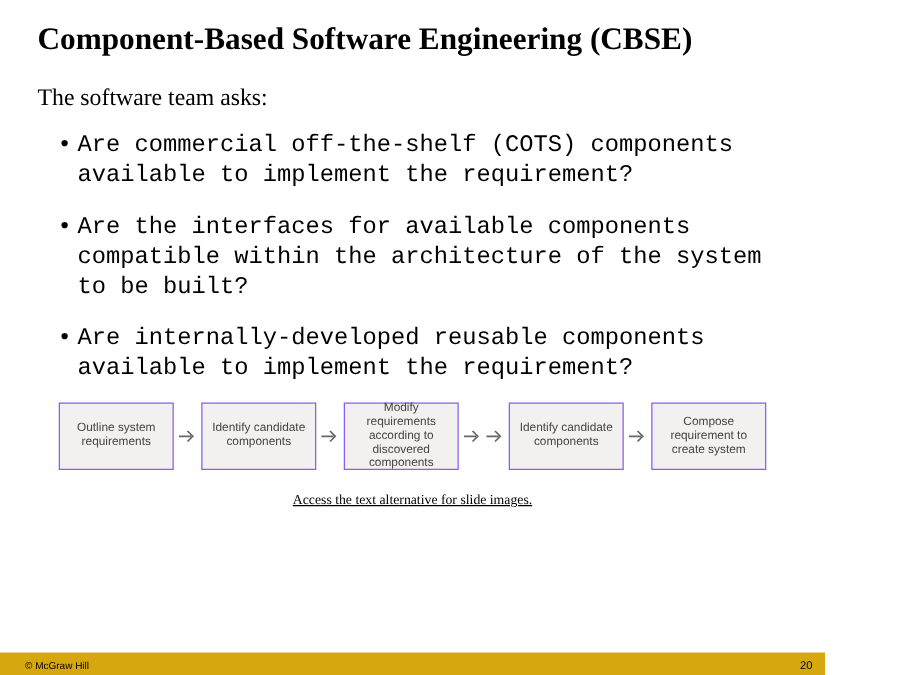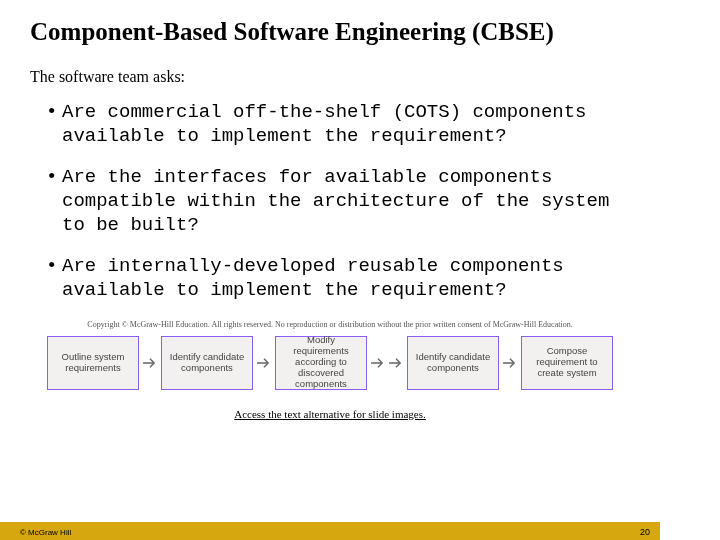--- a/index.html
+++ b/index.html
@@ -1,19 +1,19 @@
 <!DOCTYPE html>
 <html><head>
 <meta charset="utf-8">
 <style>
   * { box-sizing: border-box; margin: 0; padding: 0; }
   html, body { width: 720px; height: 540px; font-family: "Times New Roman", Times, serif; background: #fff; color: #000; }
   .slide { width: 660px; height: 540px; position: relative; padding: 18px 30px 0 30px; }
   .title { font-size: 25px; font-weight: bold; margin-bottom: 22px; }
-  .intro { font-size: 16px; margin-bottom: 14px; }
+  .intro { font-size: 19px; margin-bottom: 14px; }
   ul.bullets { list-style: none; padding-left: 16px; font-family: Liberation Mono, monospace; }
   ul.bullets li { font-size: 19px; line-height: 1.28; margin-bottom: 16px; position: relative; padding-left: 16px; }
   ul.bullets li::before { content: "•"; position: absolute; left: 0; top: 0; }
   .copyright-note { font-size: 8px; text-align: center; color: #555; margin-top: 18px; margin-bottom: 6px; line-height: 1.2; }
   .flow { display: flex; align-items: center; justify-content: center; gap: 4px; padding: 0 2px; }
   .box { border: 1px solid #8b5cf6; background: #f3f1ef; width: 92px; height: 54px; display: flex; align-items: center; justify-content: center; text-align: center; font-family: Arial, sans-serif; font-size: 9.5px; color: #444; padding: 4px; line-height: 1.15; }
   .arrow { width: 14px; height: 14px; flex: 0 0 auto; display: flex; align-items: center; justify-content: center; }
   .arrow svg { width: 14px; height: 14px; }
   .alt-link { text-align: center; font-size: 11px; text-decoration: underline; margin-top: 18px; }
   .footer-bar { position: absolute; left: 0; bottom: 0; width: 100%; height: 18px; background: #d6a70f; }
@@ -28,21 +28,20 @@
   <div class="title">Component-Based Software Engineering (CBSE)</div>
 
   <div class="intro">The software team asks:</div>
 
   <ul class="bullets">
     <li>Are commercial off-the-shelf (COTS) components available to implement the requirement?</li>
     <li>Are the interfaces for available components compatible within the architecture of the system to be built?</li>
     <li>Are internally-developed reusable components available to implement the requirement?</li>
   </ul>
 
-  <div class="copyright-note">Copyright © McGraw-Hill Education. All rights reserved. No reproduction or distribution without the prior written consent of McGraw-Hill Education.</div>
 
   <div class="flow">
     <div class="box">Outline system requirements</div>
     <div class="arrow">
         <svg viewBox="0 0 10 10">
           <path d="M0 5 L7 5 M5 2 L8 5 L5 8" stroke="#666" stroke-width="1" fill="none"></path>
         </svg>
       </div>
     <div class="box">Identify candidate components</div>
     <div class="arrow">

